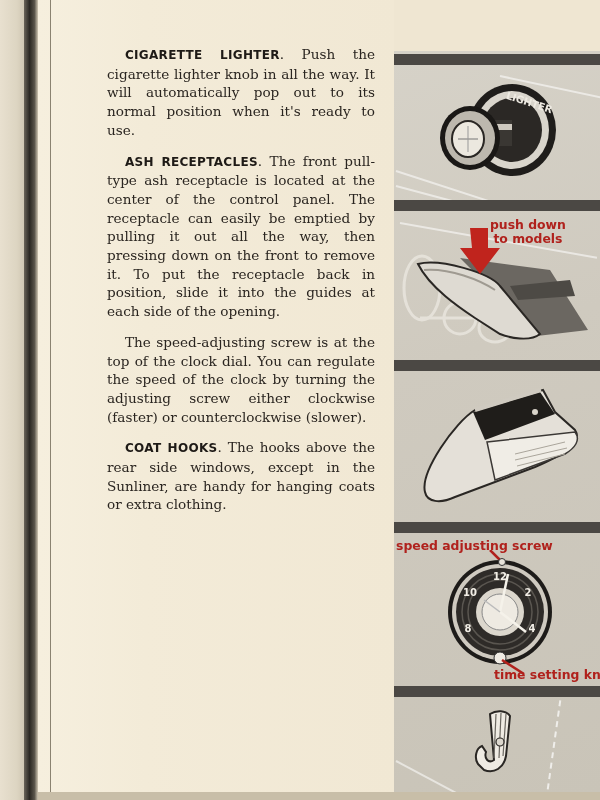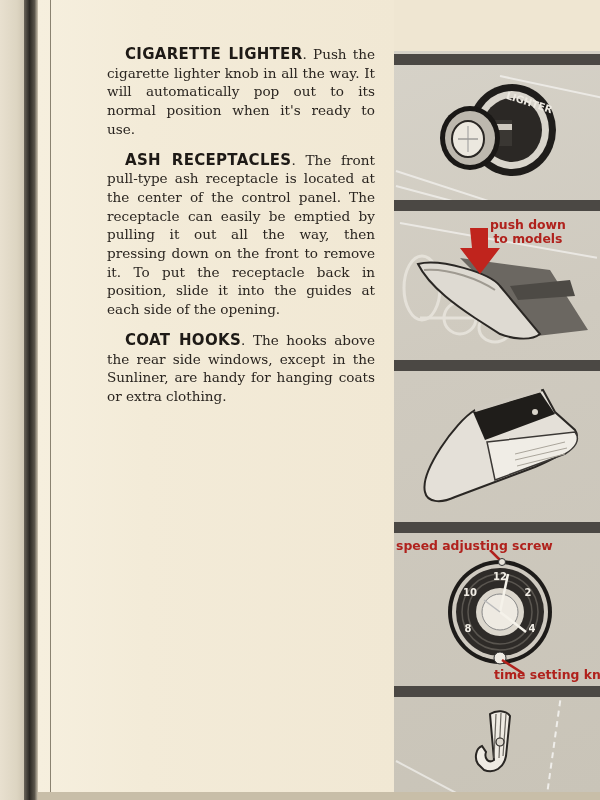--- a/index.html
+++ b/index.html
@@ -34,21 +34,21 @@
   .text-col {
     position:absolute; left:107px; top:45px; width:268px;
     font-size:13.6px; line-height:18.7px; color:#2a2520;
     text-align:justify;
   }
   .para { margin:0; text-indent:18px; hyphens:manual; }
   .para + .para { margin-top:0; }
   .section { margin-bottom:12px; }
   .heading {
     font-family:"DejaVu Sans", sans-serif; font-weight:bold;
-    font-size:15px; letter-spacing:0.3px; color:#1e1a16;
+    font-size:12px; letter-spacing:0.3px; color:#1e1a16;
   }
   .page-number {
     position:absolute; left:228px; top:742px; font-size:16px;
     font-weight:bold; color:#c2410c; font-family:"DejaVu Serif", serif;margin-top:48px;
   }
 
   
   .strip {
     position:absolute; left:394px; top:51px; width:206px; height:741px;
     background:linear-gradient(160deg,#d6d2c8 0%,#cfcabf 40%,#c9c4b8 100%);
@@ -84,20 +84,21 @@
     </p>
   </div>
 
   <div class="section">
     <p class="para">
       <span class="heading">ASH RECEPTACLES</span><span>. </span><span>The front pull-type ash receptacle is located at the center of the control panel. The receptacle can easily be emptied by pulling it out all the way, then pressing down on the front to remove it. To put the receptacle back in position, slide it into the guides at each side of the opening.</span>
     </p>
   </div>
 
   <div class="section">
+    <p class="para">The speed-adjusting screw is at the top of the clock dial. You can regulate the speed of the clock by turning the adjusting screw either clockwise (faster) or counterclockwise (slower).</p>
   </div>
 
   <div class="section">
     <p class="para">
       <span class="heading">COAT HOOKS</span><span>. </span><span>The hooks above the rear side windows, except in the Sunliner, are handy for hanging coats or extra clothing.</span>
     </p>
   </div>
 </div>
 
 <div class="page-number">17</div>

